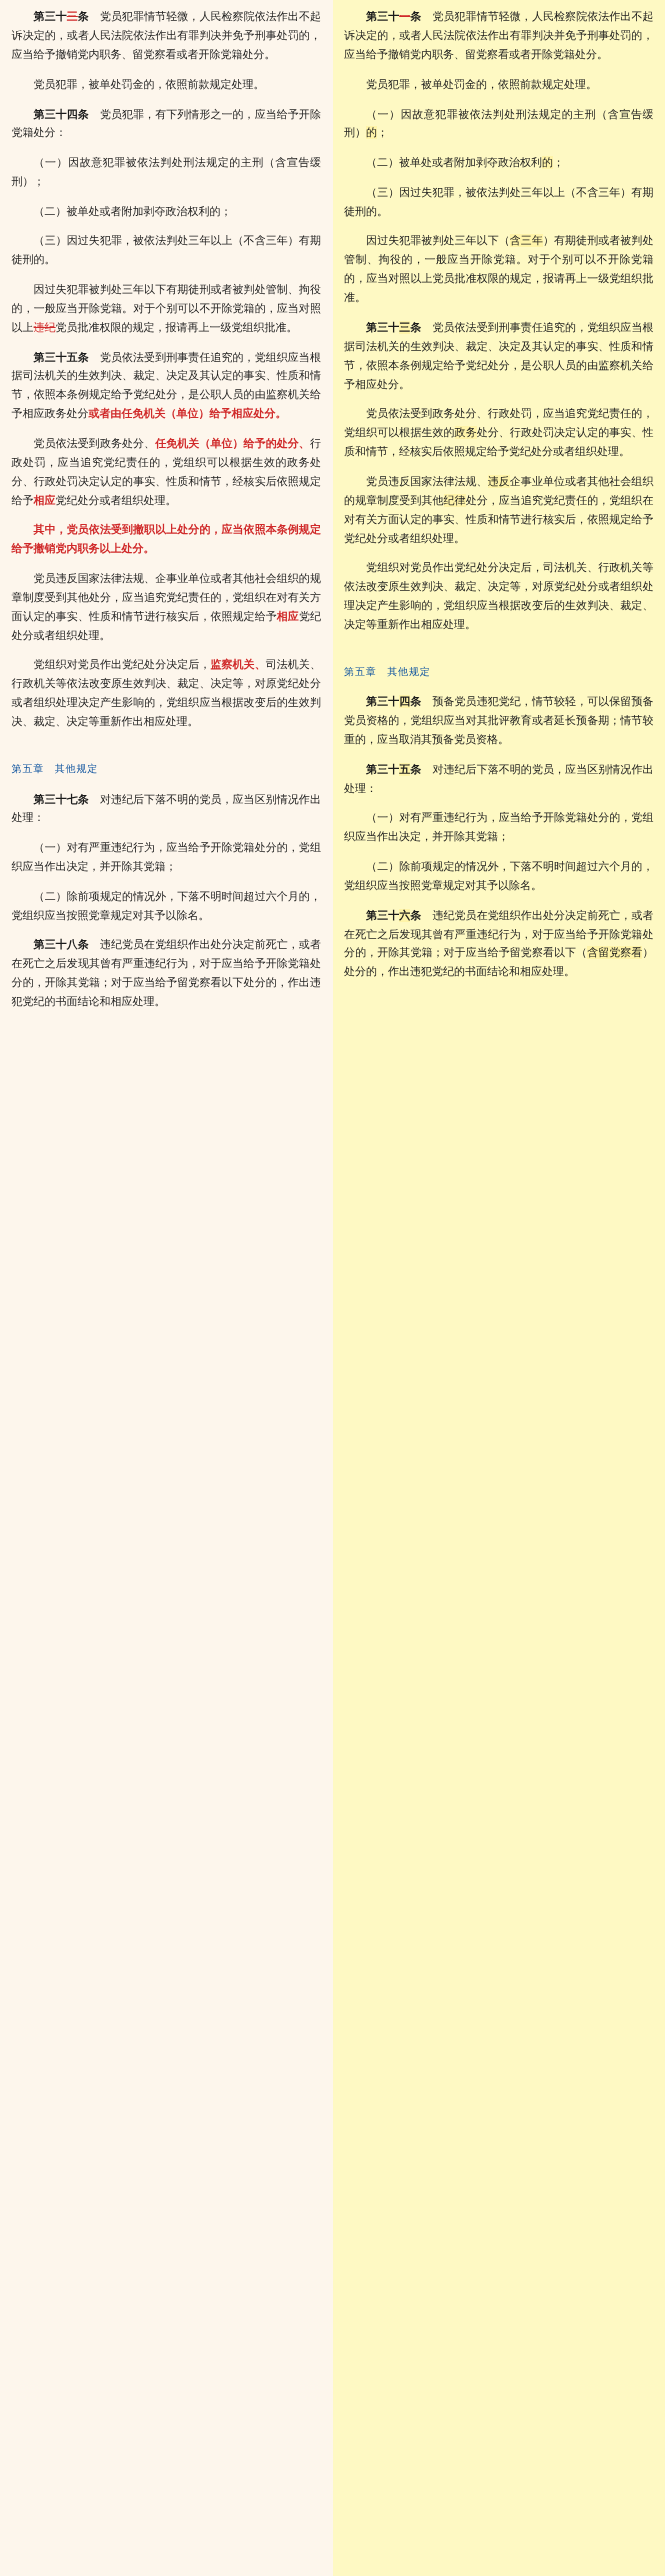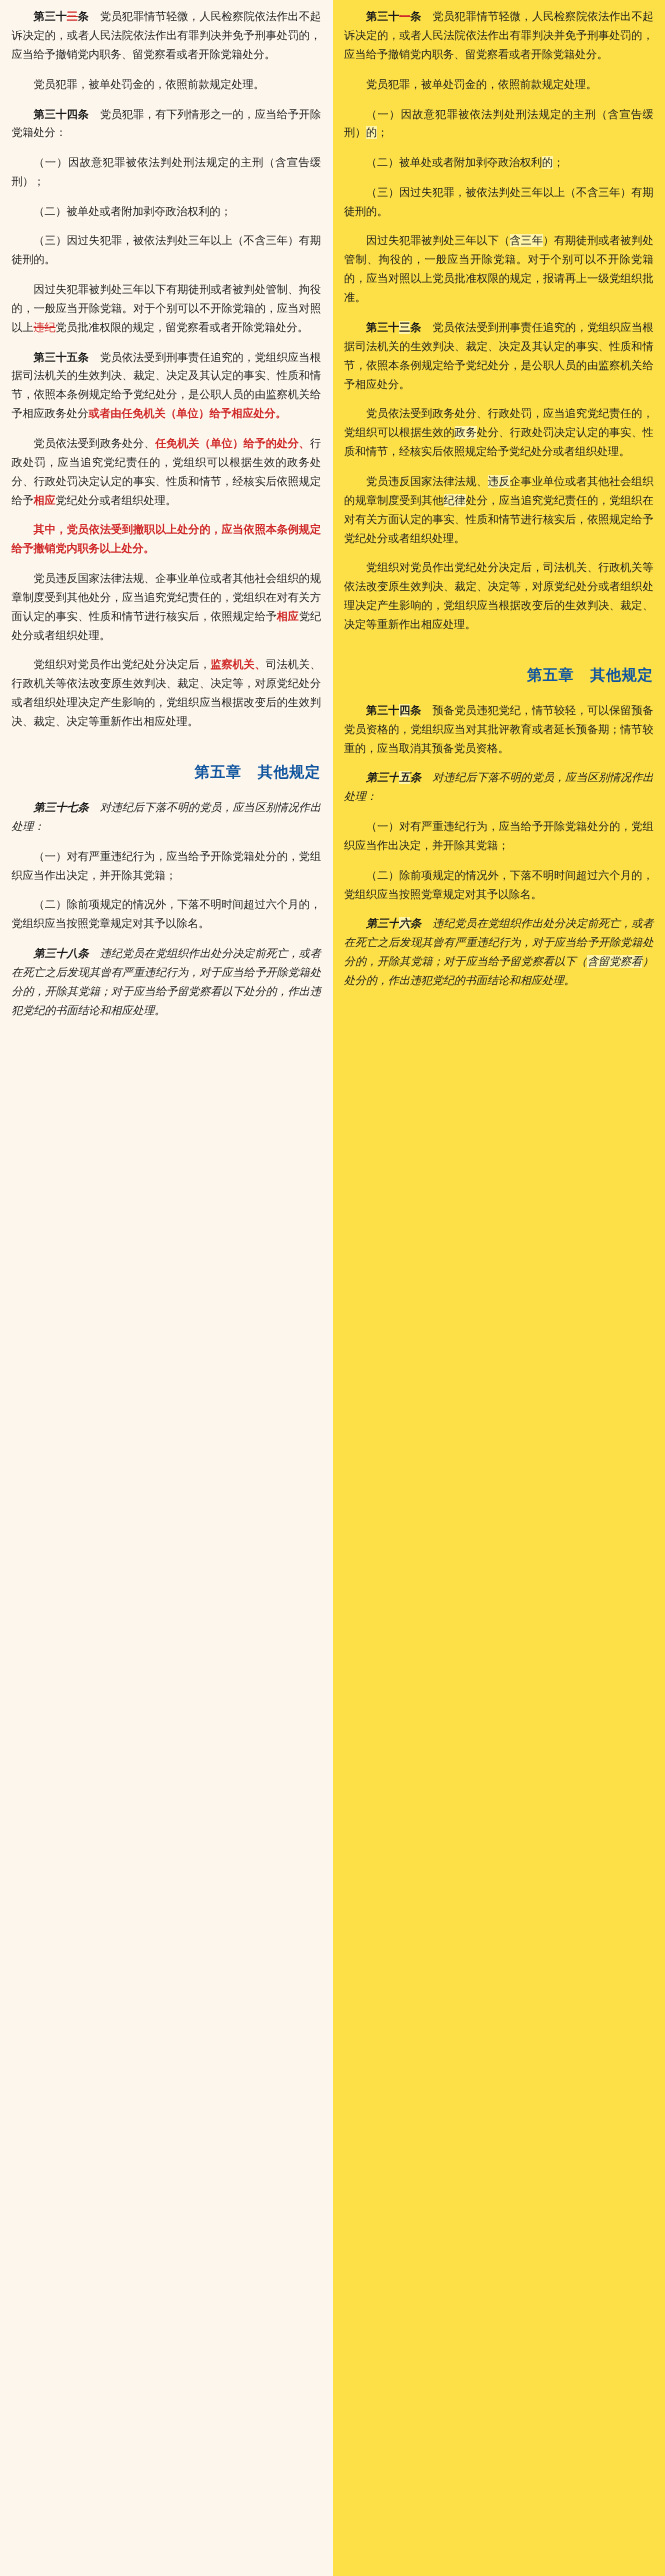--- a/index.html
+++ b/index.html
@@ -21,41 +21,40 @@
   }
   .column {
     width: 333px;
     box-sizing: border-box;
     padding: 8.3px 11.6px 16.6px 11.6px;
   }
   .col-left {
     background: #fdf6ec;
   }
   .col-right {
-    background: #fde047;
+    background: #fef9c3;
   }
   .para {
     font-size: 11px;
     line-height: 1.72;
     color: #1b1b1b;
     margin: 0 0 10.8px 0;
     text-align: justify;
     text-justify: inter-ideograph;
     text-indent: 2em;
   }
   .para.gap-lg {
     margin-top: 10px;
   }
   .para.gap-md {
-    font-style: italic;
   }
   .chapter {
-    text-align: right;
-    font-size: 15px;
-    font-weight: bold;
+    text-align: left;
+    font-size: 10px;
+    font-weight: normal;
     color: #1256a0;
     margin: 28px 0 13.3px 0;
     text-indent: 0;
     letter-spacing: 0.8px;
   }
   .col-left .chapter {
     color: #1256a0;
   }
   .art {
     font-weight: bold;
@@ -77,21 +76,21 @@
 <body>
 
 <div class="page">
   <div class="column col-left">
       <p class="para"><span class="art">第三十</span><span class="art strike">三</span><span class="art">条</span><span>　党员犯罪情节轻微，人民检察院依法作出不起诉决定的，或者人民法院依法作出有罪判决并免予刑事处罚的，应当给予撤销党内职务、留党察看或者开除党籍处分。</span></p>
       <p class="para"><span>党员犯罪，被单处罚金的，依照前款规定处理。</span></p>
       <p class="para gap-lg"><span class="art">第三十四条</span><span>　党员犯罪，有下列情形之一的，应当给予开除党籍处分：</span></p>
       <p class="para"><span>（一）因故意犯罪被依法判处刑法规定的主刑（含宣告缓刑）；</span></p>
       <p class="para"><span>（二）被单处或者附加剥夺政治权利的；</span></p>
       <p class="para"><span>（三）因过失犯罪，被依法判处三年以上（不含三年）有期徒刑的。</span></p>
-      <p class="para"><span>因过失犯罪被判处三年以下有期徒刑或者被判处管制、拘役的，一般应当开除党籍。对于个别可以不开除党籍的，应当对照以上</span><span class="strike">违纪</span><span>党员批准权限的规定，留党察看或者开除党籍处分。</span></p>
+      <p class="para"><span>因过失犯罪被判处三年以下有期徒刑或者被判处管制、拘役的，一般应当开除党籍。对于个别可以不开除党籍的，应当对照以上</span><span class="strike">违纪</span><span>党员批准权限的规定，报请再上一级党组织批准。</span></p>
       <p class="para gap-lg"><span class="art">第三十五条</span><span>　党员依法受到刑事责任追究的，党组织应当根据司法机关的生效判决、裁定、决定及其认定的事实、性质和情节，依照本条例规定给予党纪处分，是公职人员的由监察机关给予相应政务处分</span><span class="red">或者由任免机关（单位）给予相应处分。</span></p>
       <p class="para"><span>党员依法受到政务处分、</span><span class="red">任免机关（单位）给予的处分、</span><span>行政处罚，应当追究党纪责任的，党组织可以根据生效的政务处分、行政处罚决定认定的事实、性质和情节，经核实后依照规定给予</span><span class="red">相应</span><span>党纪处分或者组织处理。</span></p>
       <p class="para"><span class="red">其中，党员依法受到撤职以上处分的，应当依照本条例规定给予撤销党内职务以上处分。</span></p>
       <p class="para"><span>党员违反国家法律法规、企事业单位或者其他社会组织的规章制度受到其他处分，应当追究党纪责任的，党组织在对有关方面认定的事实、性质和情节进行核实后，依照规定给予</span><span class="red">相应</span><span>党纪处分或者组织处理。</span></p>
       <p class="para"><span>党组织对党员作出党纪处分决定后，</span><span class="red">监察机关、</span><span>司法机关、行政机关等依法改变原生效判决、裁定、决定等，对原党纪处分或者组织处理决定产生影响的，党组织应当根据改变后的生效判决、裁定、决定等重新作出相应处理。</span></p>
       <p class="para chapter"><span>第五章　其他规定</span></p>
       <p class="para gap-md"><span class="art">第三十七条</span><span>　对违纪后下落不明的党员，应当区别情况作出处理：</span></p>
       <p class="para"><span>（一）对有严重违纪行为，应当给予开除党籍处分的，党组织应当作出决定，并开除其党籍；</span></p>
       <p class="para"><span>（二）除前项规定的情况外，下落不明时间超过六个月的，党组织应当按照党章规定对其予以除名。</span></p>
       <p class="para gap-md"><span class="art">第三十八条</span><span>　违纪党员在党组织作出处分决定前死亡，或者在死亡之后发现其曾有严重违纪行为，对于应当给予开除党籍处分的，开除其党籍；对于应当给予留党察看以下处分的，作出违犯党纪的书面结论和相应处理。</span></p>

